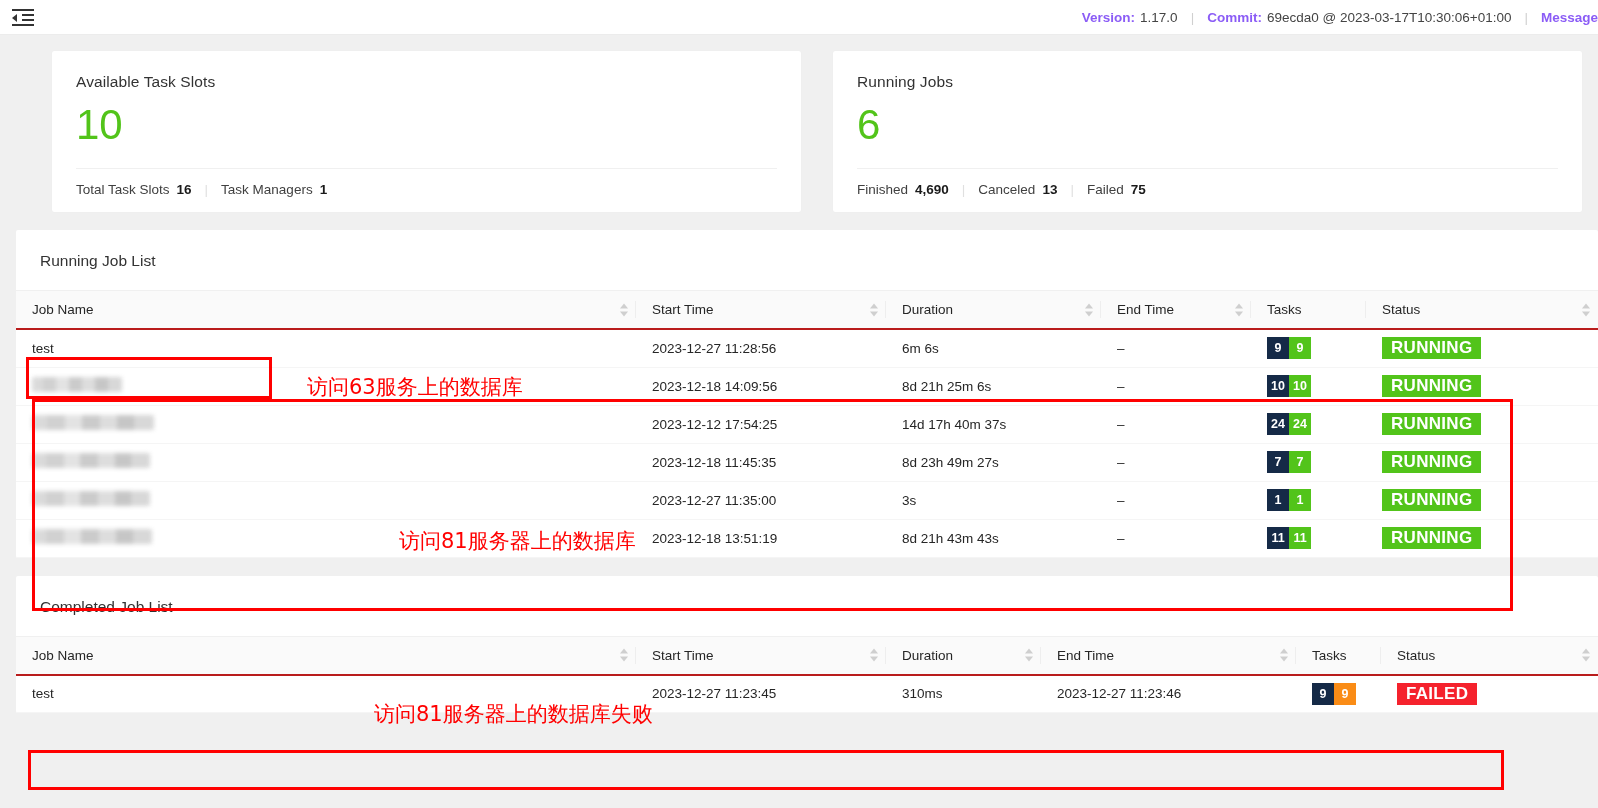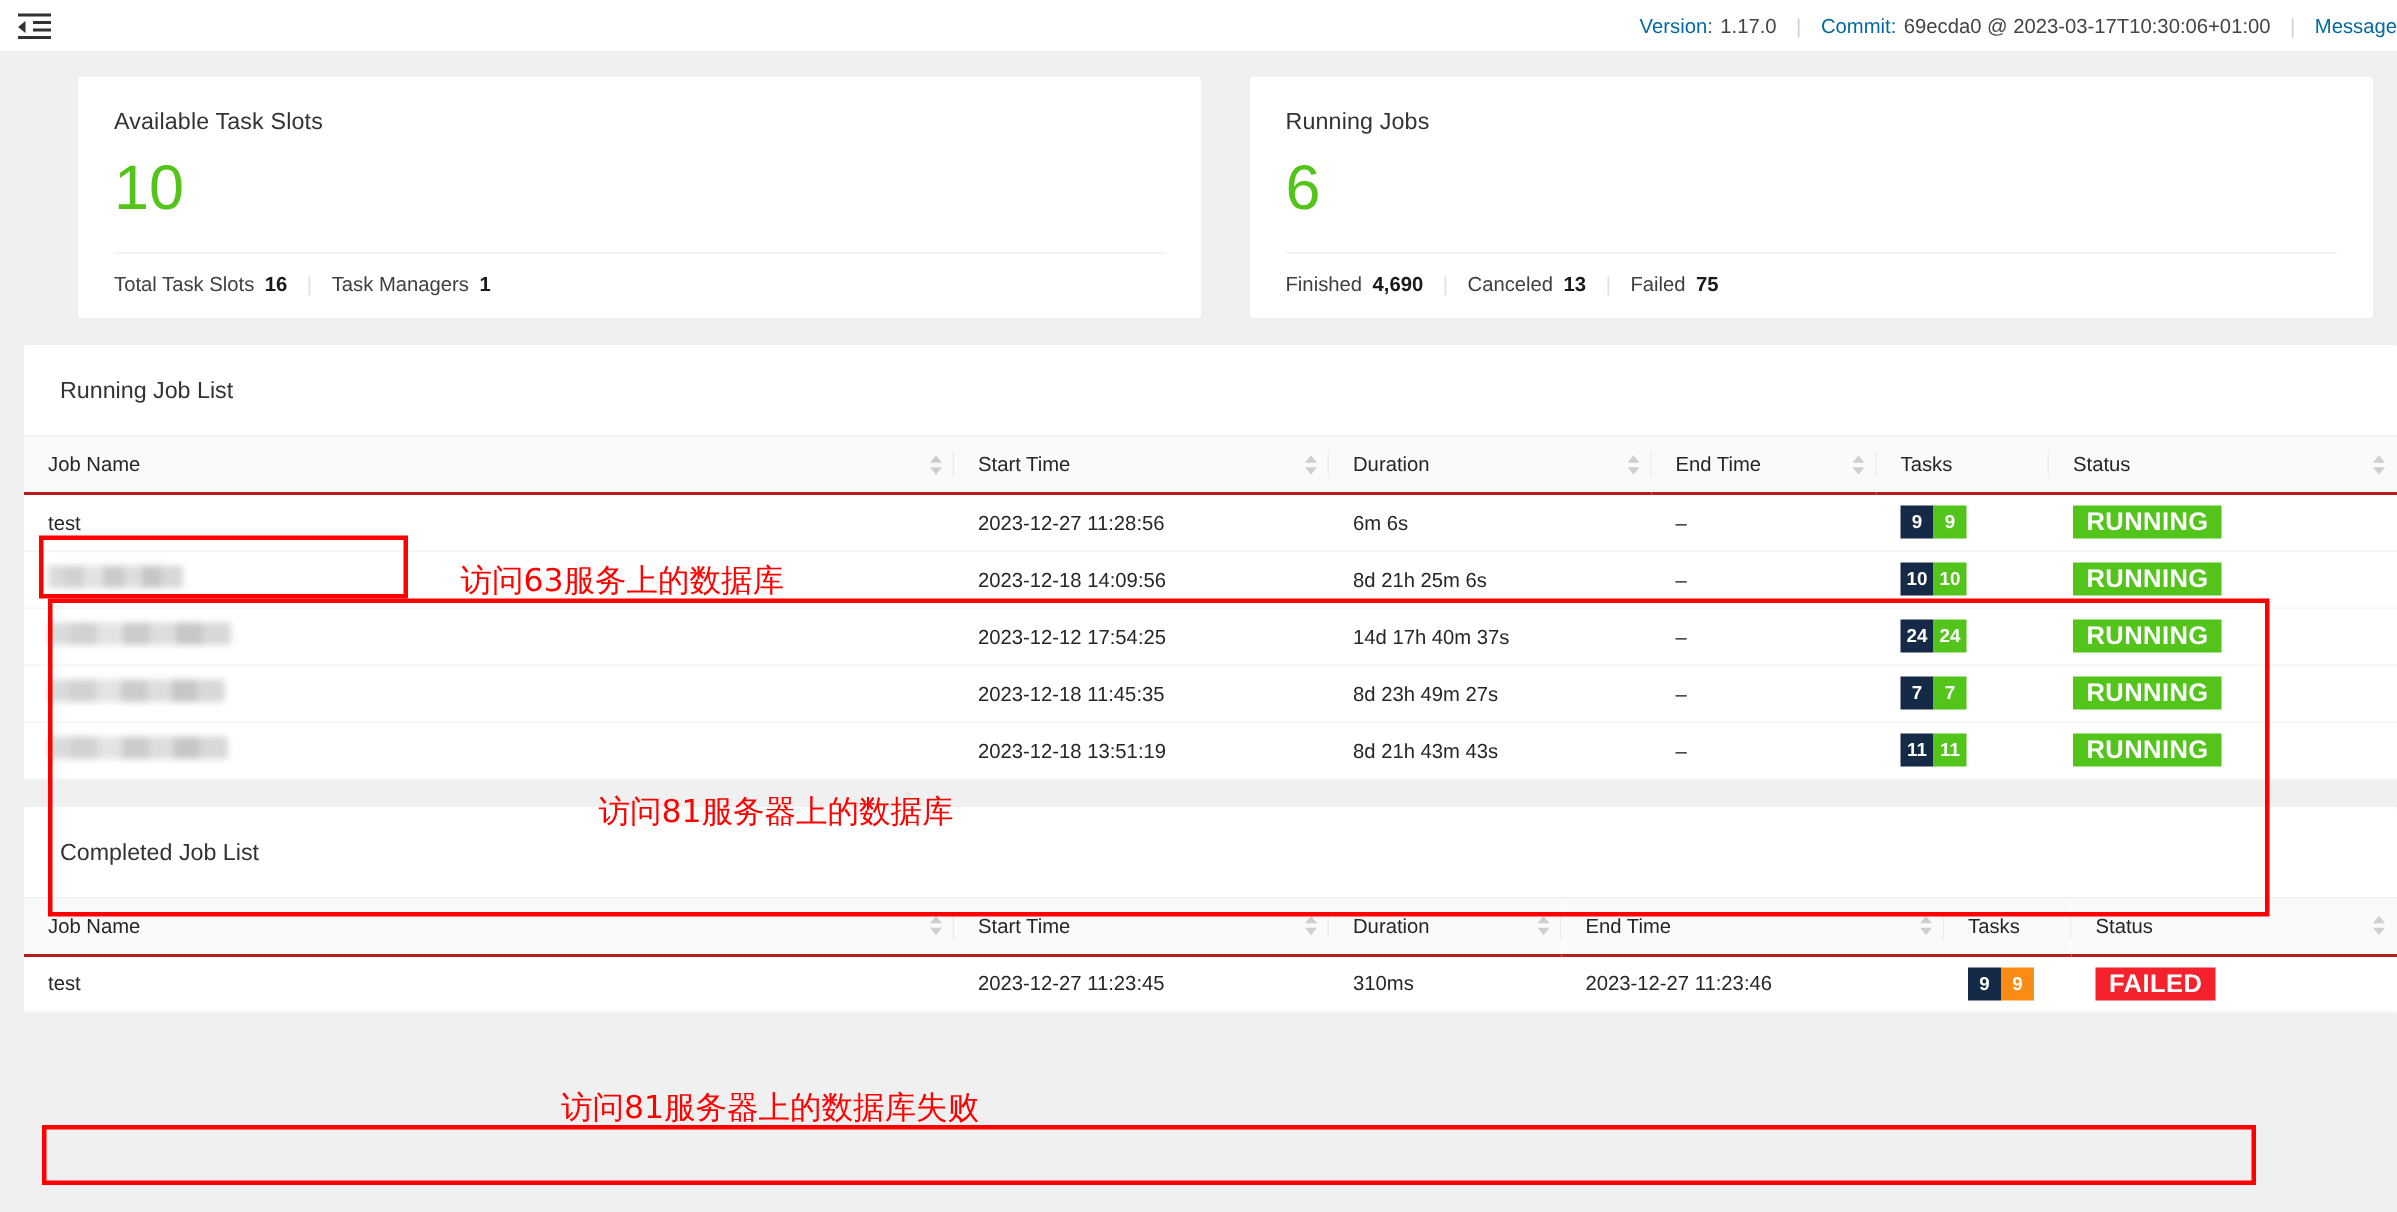--- a/index.html
+++ b/index.html
@@ -32,21 +32,21 @@
     border-top: 4px solid transparent;
     border-bottom: 4px solid transparent;
     border-right: 5px solid #333;
   }
   .topbar-right {
     position: absolute; right: 0; top: 0; height: 35px;
     display: flex; align-items: center;
     font-size: 13.5px; color: #404040; white-space: nowrap;
     padding-right: 0;
   }
-  .topbar-right .lbl { font-weight: normal; color: #0369a1; }
+  .topbar-right .lbl { font-weight: bold; color: #8b5cf6; }
   .topbar-right .val { color: #444; margin-left: 5px; }
   .topbar-right .sep { color: #d0d0d0; margin: 0 13px; }
 
   
   .page { padding: 16px 16px 0 16px; }
 
   .row-cards { display: flex; gap: 32px; padding-left: 36px; }
   .card {
     background: #fff; border-radius: 2px;
     box-shadow: 0 0 1px rgba(0,0,0,.06);
@@ -244,20 +244,31 @@
             <td>2023-12-18 11:45:35</td>
             <td>8d 23h 49m 27s</td>
             <td class="dash">–</td>
             <td><span class="tasks-wrap">
                 <span class="t-total">7</span>
                 <span class="t-run">7</span>
               </span></td>
             <td><span class="badge b-running">RUNNING</span></td>
           </tr>
           <tr>
+            <td><span class="blur-name" style="width: 118px;"></span></td>
+            <td>2023-12-27 11:35:00</td>
+            <td>3s</td>
+            <td class="dash">–</td>
+            <td><span class="tasks-wrap">
+                <span class="t-total">1</span>
+                <span class="t-run">1</span>
+              </span></td>
+            <td><span class="badge b-running">RUNNING</span></td>
+          </tr>
+          <tr>
             <td><span class="blur-name" style="width: 120px;"></span></td>
             <td>2023-12-18 13:51:19</td>
             <td>8d 21h 43m 43s</td>
             <td class="dash">–</td>
             <td><span class="tasks-wrap">
                 <span class="t-total">11</span>
                 <span class="t-run">11</span>
               </span></td>
             <td><span class="badge b-running">RUNNING</span></td>
           </tr>
@@ -319,14 +330,14 @@
 
 </div>
 
 <div>
   <div class="anno-box" style="left:26px; top:357px; width:246px; height:42px;"></div>
   <div class="anno-box" style="left:32px; top:399px; width:1481px; height:212px;"></div>
   <div class="anno-box" style="left:28px; top:750px; width:1476px; height:40px;"></div>
 
   <div class="anno-text" style="left:307px; top:373px;">访问63服务上的数据库</div>
   <div class="anno-text" style="left:399px; top:480px;margin-top:47px;">访问81服务器上的数据库</div>
-  <div class="anno-text" style="left:374px; top:724px;">访问81服务器上的数据库失败</div>
+  <div class="anno-text" style="left:374px; top:700px;">访问81服务器上的数据库失败</div>
 </div>
 
 </body></html>

